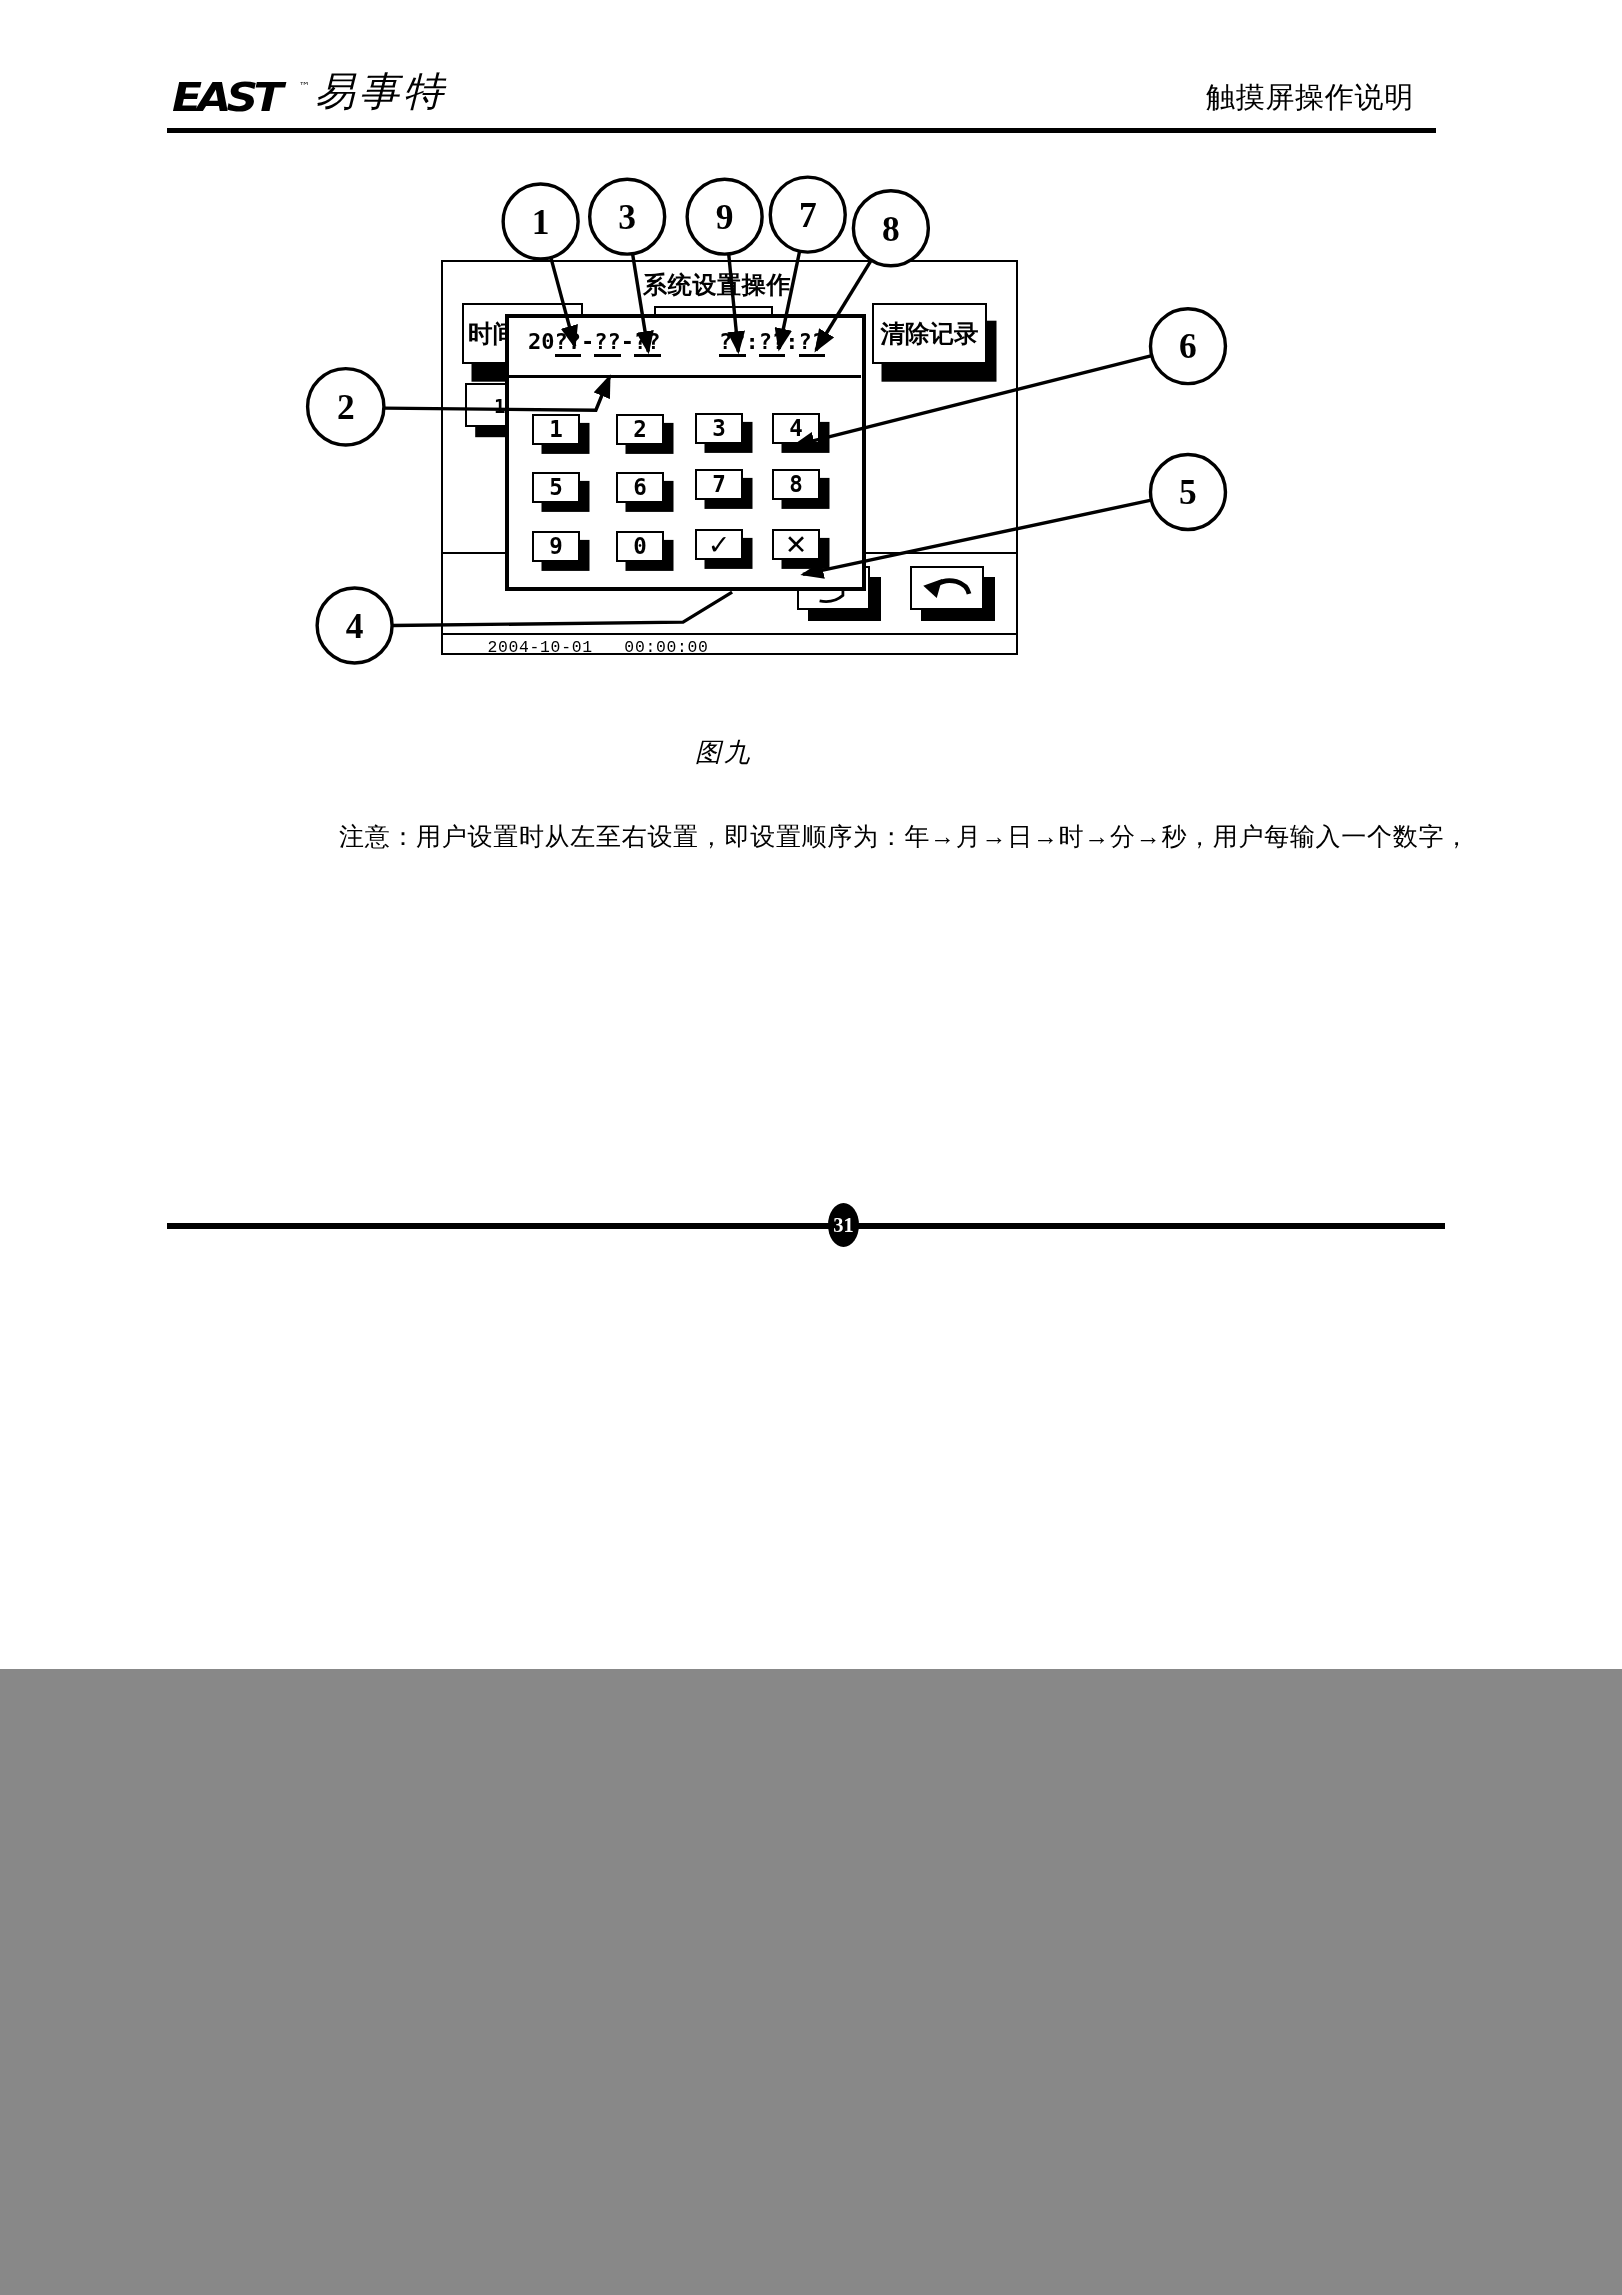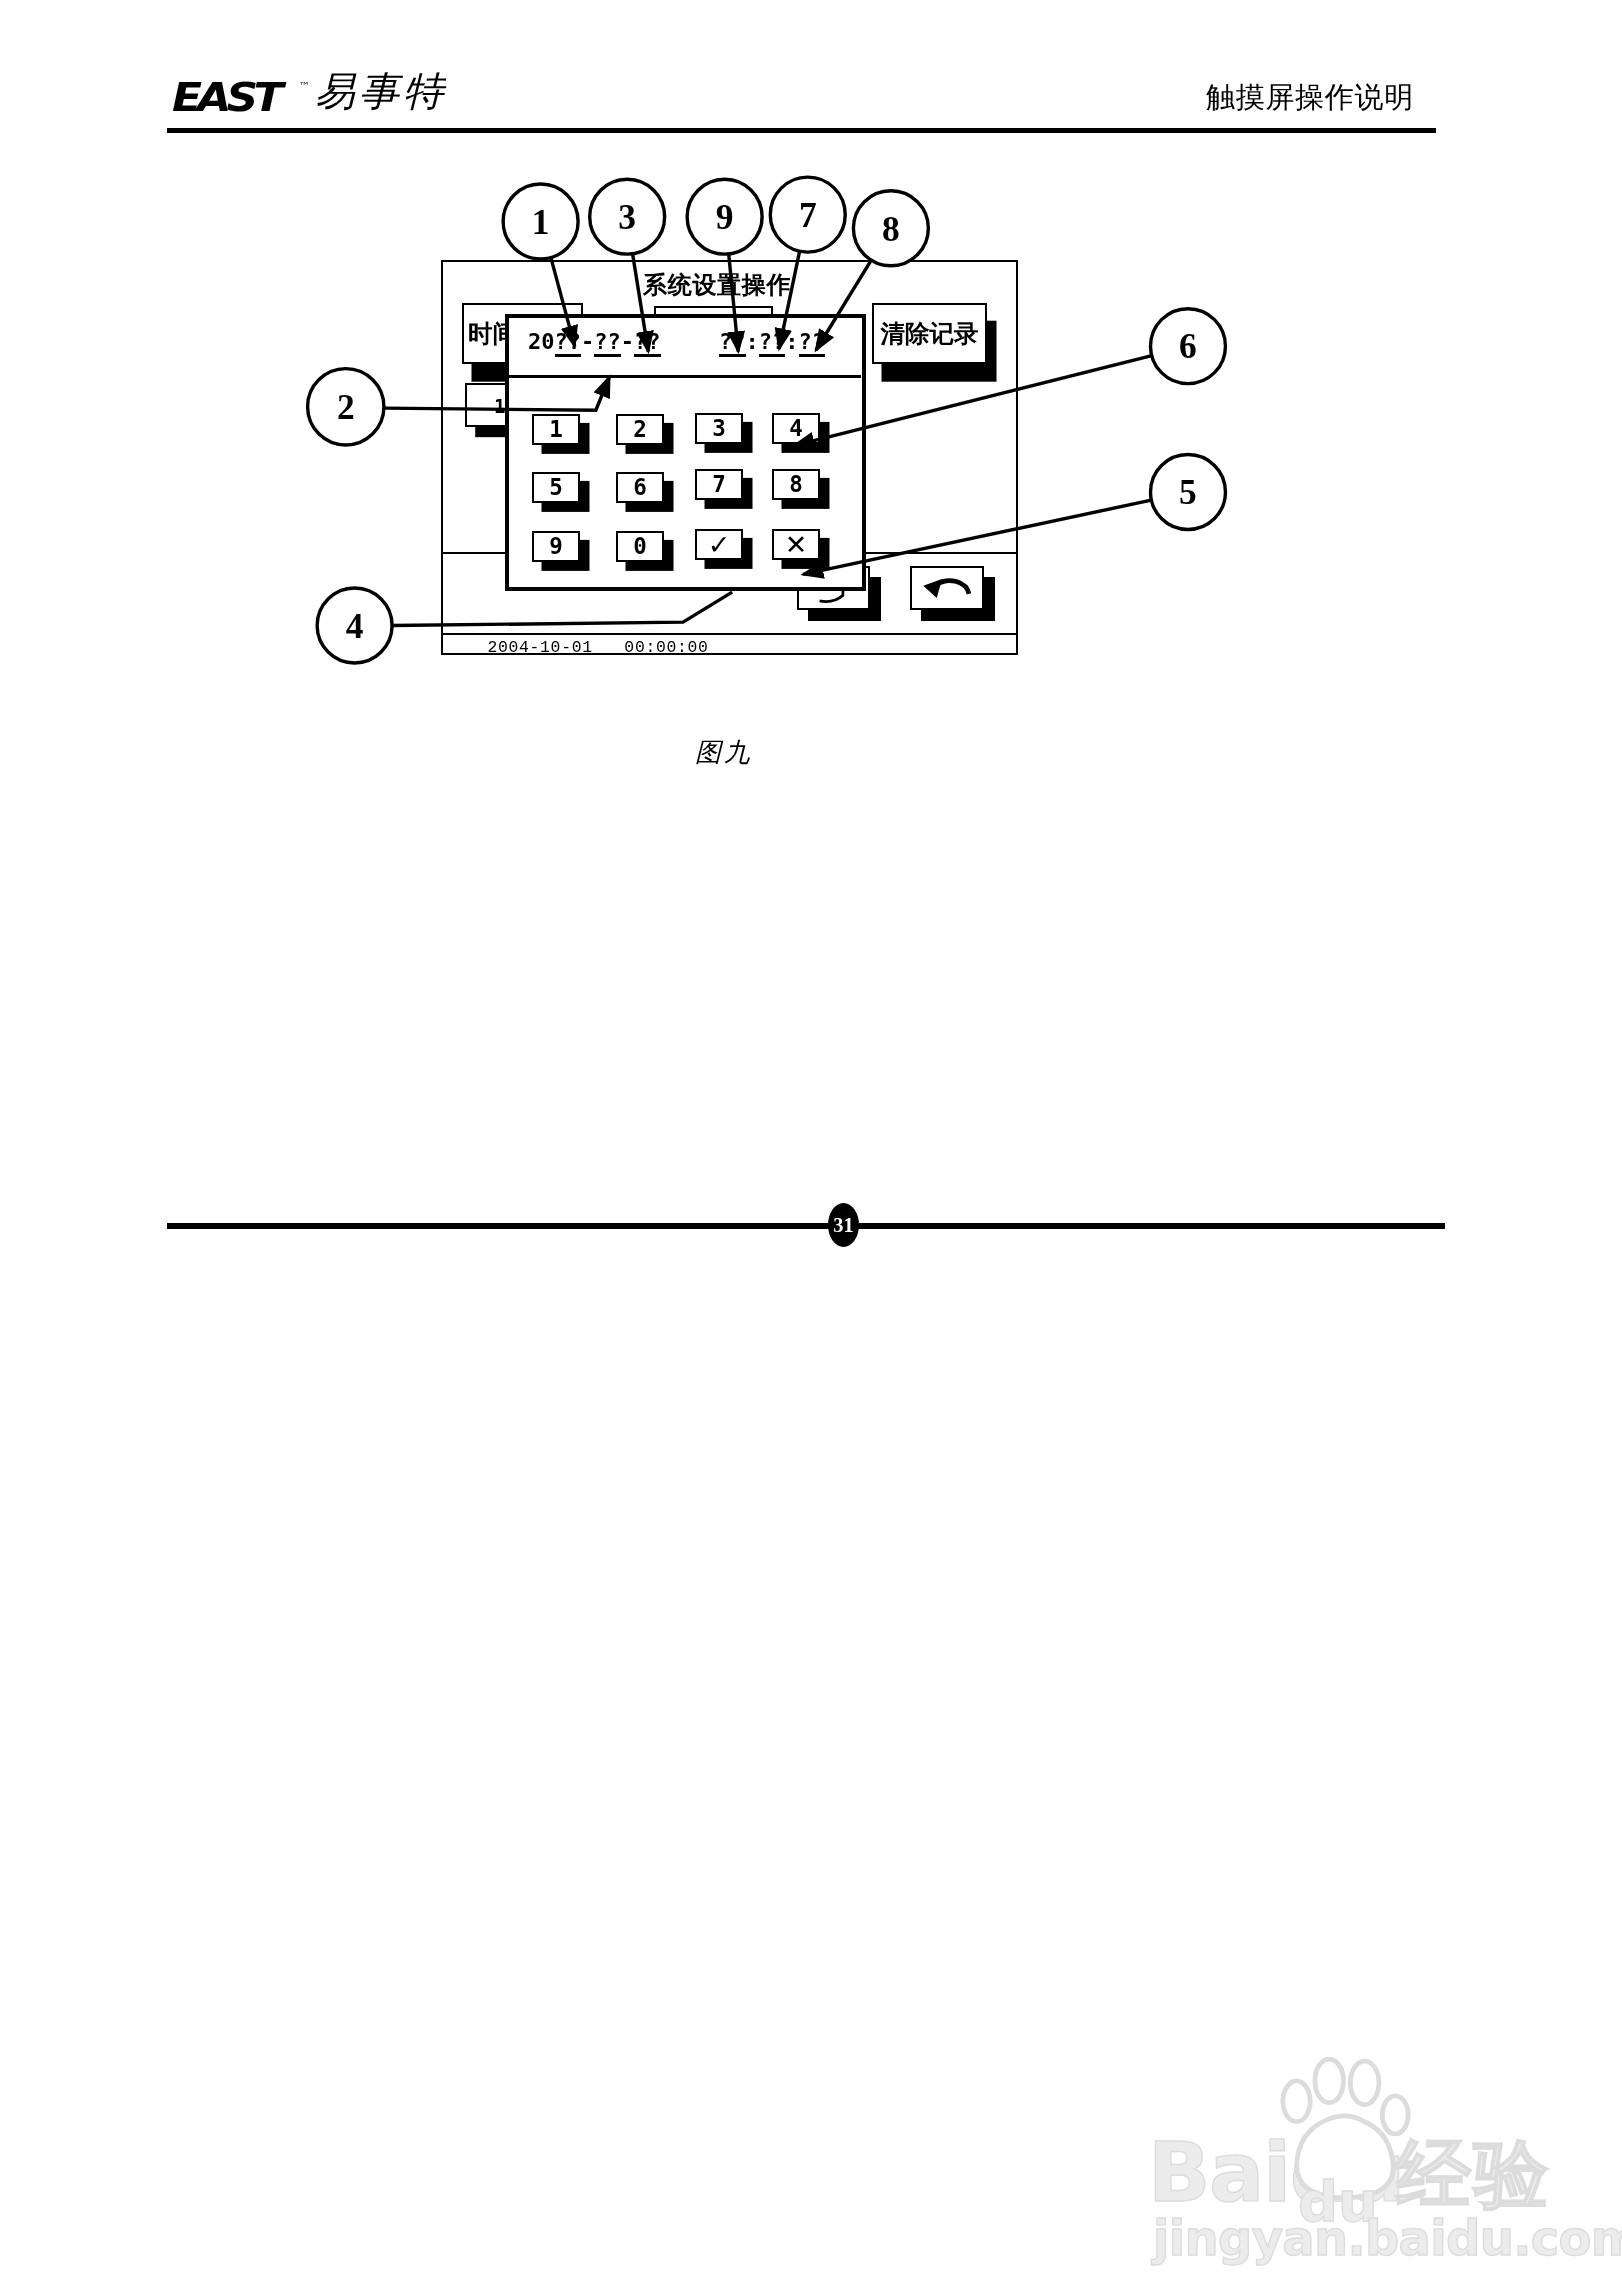--- a/index.html
+++ b/index.html
@@ -1,16 +1,16 @@
 <!DOCTYPE html>
 <html style="font-size:11px"><head>
 <meta charset="utf-8">
 <style>
   html,body{margin:0;padding:0;background:#888;}
-  .page{position:relative;width:1623px;height:2295px;background:#fff;overflow:hidden;
+  .page{position:relative;width:1623px;height:1669px;background:#fff;overflow:hidden;
         font-family:"Liberation Serif",serif;color:#000;}
   .abs{position:absolute;}
 
   
   .logo-east{left:172px;top:76px;font-family:"DejaVu Sans",sans-serif;font-weight:900;
              font-style:italic;font-size:44px;letter-spacing:-4.8px;transform:scaleY(.88);line-height:1;}
   .logo-tm{left:299px;top:80px;font-size:11px;color:#222;font-family:"DejaVu Sans",sans-serif;}
   .brand-cn{left:315px;top:72px;font-size:40px;font-style:italic;letter-spacing:4.1px;line-height:1;
             font-family:"Liberation Serif",serif;}
   .doc-title{left:1206px;top:80px;font-size:29px;letter-spacing:0.7px;line-height:1.2;}
@@ -160,20 +160,21 @@
       <text x="1185" y="333">7</text>
       <text x="1307" y="353">8</text>
       <text x="507" y="615">2</text>
       <text x="520" y="936">4</text>
       <text x="1743" y="526">6</text>
       <text x="1743" y="740">5</text>
     </g>
   </svg>
 
   <div class="abs fig-caption">图九</div>
+  <div class="abs note-line" style="left:339px;top:821px">注意：用户设置时从左至右设置，即设置顺序为：年→月→日→时→分→秒，用户每输入一个数字，</div>
 
   <div class="abs footer-rule"></div>
   <div class="abs page-badge">31</div>
 
   <div class="abs wm wm-brand">Baidu</div>
   <svg class="abs" style="left:1269px;top:2057px" width="164" height="160" viewBox="0 0 240 235">
     <g fill="#fff" stroke="#dcdcdc" stroke-width="7">
       <ellipse cx="40" cy="65" rx="20" ry="30"></ellipse>
       <ellipse cx="88" cy="35" rx="21" ry="32"></ellipse>
       <ellipse cx="140" cy="38" rx="21" ry="32"></ellipse>

